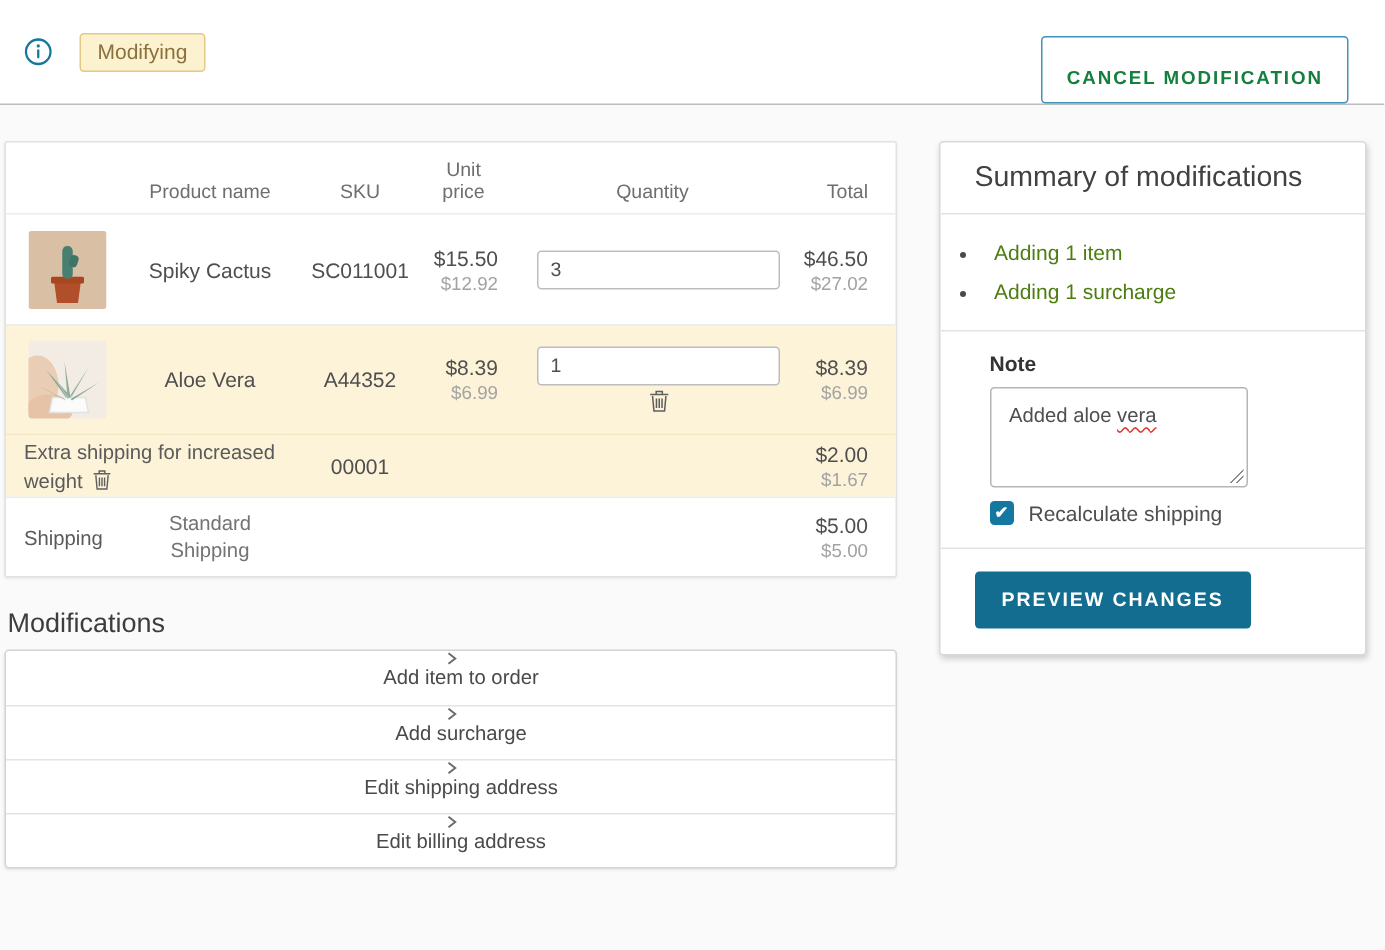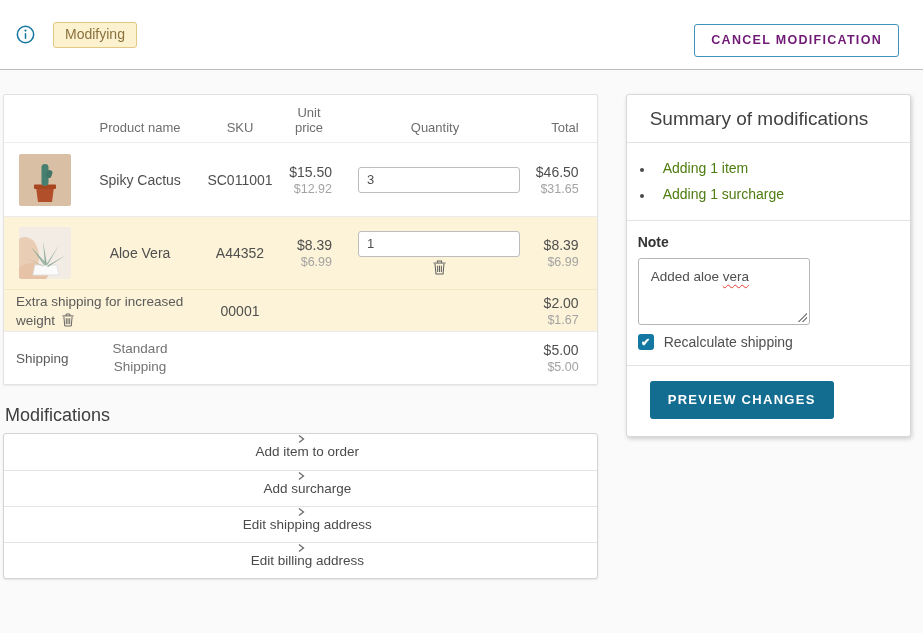--- a/index.html
+++ b/index.html
@@ -14,24 +14,24 @@
     height:70px; background:#ffffff; border-bottom:1px solid #bdbdbd;
     display:flex; align-items:center; padding:0 24px 0 16px; position:relative;
   }
   .info-icon { width:19px; height:19px; display:inline-block; margin-right:18px; cursor:pointer; }
   .badge {
     background:#fdf2d0; border:1px solid #e3c883; color:#8a713c;
     font-size:14px; padding:3px 11px 4px; border-radius:3px; line-height:17px;
   }
   .cancel-btn {
     position:absolute; right:24px; top:24px;
-    background:#ffffff; border:1px solid #3f93ba; color:#701a75;
+    background:#ffffff; border:1px solid #3f93ba; color:#15803d;
     font-family:"Liberation Sans", sans-serif;
     font-size:12.5px; font-weight:bold; letter-spacing:1.3px;
-    padding:8px 16px 9px; border-radius:3px; cursor:pointer;
+    padding:20px 16px 9px; border-radius:3px; cursor:pointer;
   }
   
   .content { display:flex; align-items:flex-start; padding:24px 12px 0 3px; }
   .left-col { width:596px; }
   .right-col { width:286px; margin-left:28px; }
   
   .ptable {
     background:#fff; border:1px solid #e2e2e2; border-radius:2px;
     box-shadow:0 1px 2px rgba(0,0,0,.07);
   }
@@ -83,21 +83,21 @@
   
   .panel {
     background:#fff; border:1px solid #d9d9d9; border-radius:3px;
     box-shadow:1px 2px 4px rgba(0,0,0,.18);
   }
   .panel-title-sec { padding:13px 23px 12px; border-bottom:1px solid #e3e3e3; }
   .panel-title { font-size:19px; color:#414141; font-weight:normal; }
   .panel-bullets { padding:12px 23px 13px 27px; }
   .panel-bullets li { font-size:14px; color:#4d7c0f; line-height:26px; padding-left:9px; }
   .panel-bullets li::marker { color:#4a4a4a; font-size:12px; }
-  .note-sec { padding:13px 11px 15px; border-top:1px solid #e3e3e3; }
+  .note-sec { padding:13px 33px 15px; border-top:1px solid #e3e3e3; }
   .note-label { font-size:14px; font-weight:bold; color:#333; display:block; margin-bottom:8px; }
   .note-box {
     position:relative; width:172px; height:67px;
     border:1px solid #b5b5b5; border-radius:3px; background:#fff;
     font-size:13.5px; color:#4f4f4f; padding:10px 12px; cursor:text;
   }
   .misspell { text-decoration:underline; text-decoration-style:wavy; text-decoration-color:#e03c31; text-decoration-thickness:1px; text-underline-offset:3px; }
   .resize-handle {
     position:absolute; right:2px; bottom:2px; width:10px; height:10px;
     background:
@@ -161,21 +161,21 @@
         <div class="pname col-c">SC011001</div>
         <div class="col-r">
           <div class="price-main">$15.50</div>
           <div class="price-sub">$12.92</div>
         </div>
         <div class="qty-wrap">
           <input class="qty-input" value="3" style="">
         </div>
         <div class="col-total">
           <div class="price-main">$46.50</div>
-          <div class="price-sub">$31.65</div>
+          <div class="price-sub">$27.02</div>
         </div>
       </div>
 
       <div class="prow row-item2">
         <div>
           <svg class="thumb" viewBox="0 0 52 52">
             <rect width="52" height="52" fill="#f3ece5"></rect>
             <ellipse cx="6" cy="30" rx="14" ry="20" fill="#e9cdb4"></ellipse>
             <ellipse cx="14" cy="46" rx="16" ry="10" fill="#e6c3a6"></ellipse>
             <path d="M14 48 L40 48 L38 38 L16 38 Z" fill="#fbfbfb" stroke="#e2e2e2" stroke-width="1"></path>

